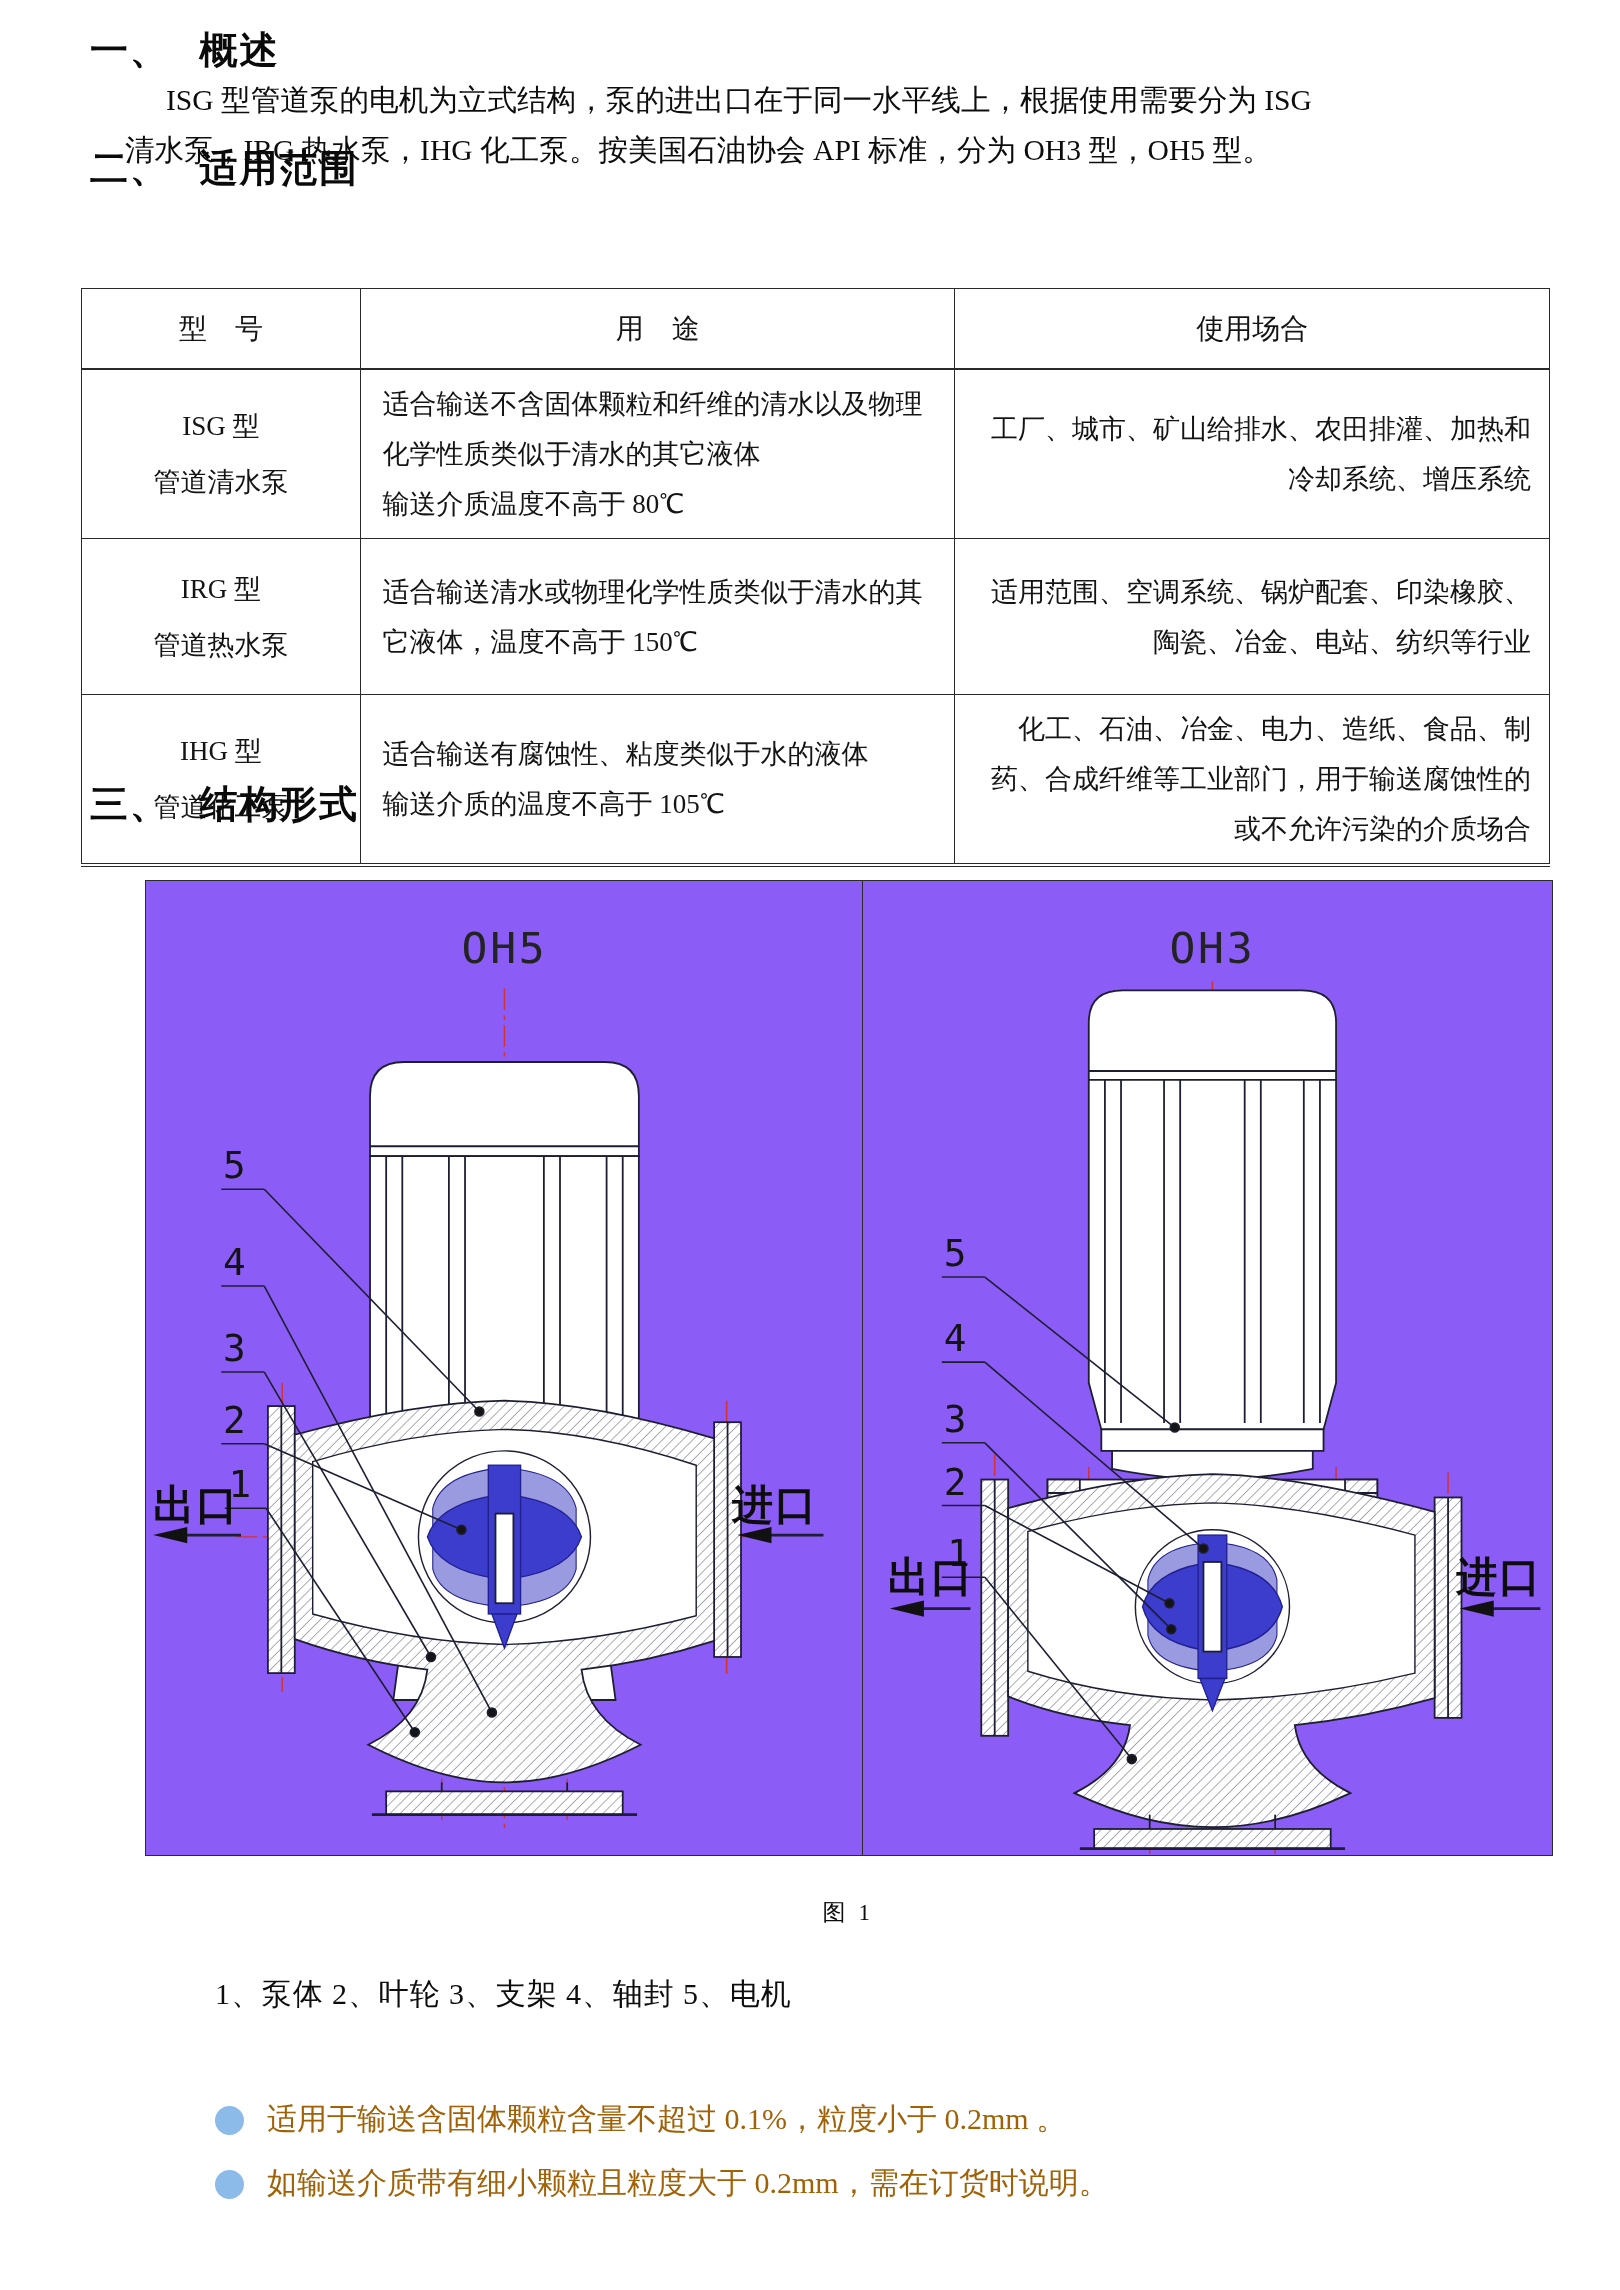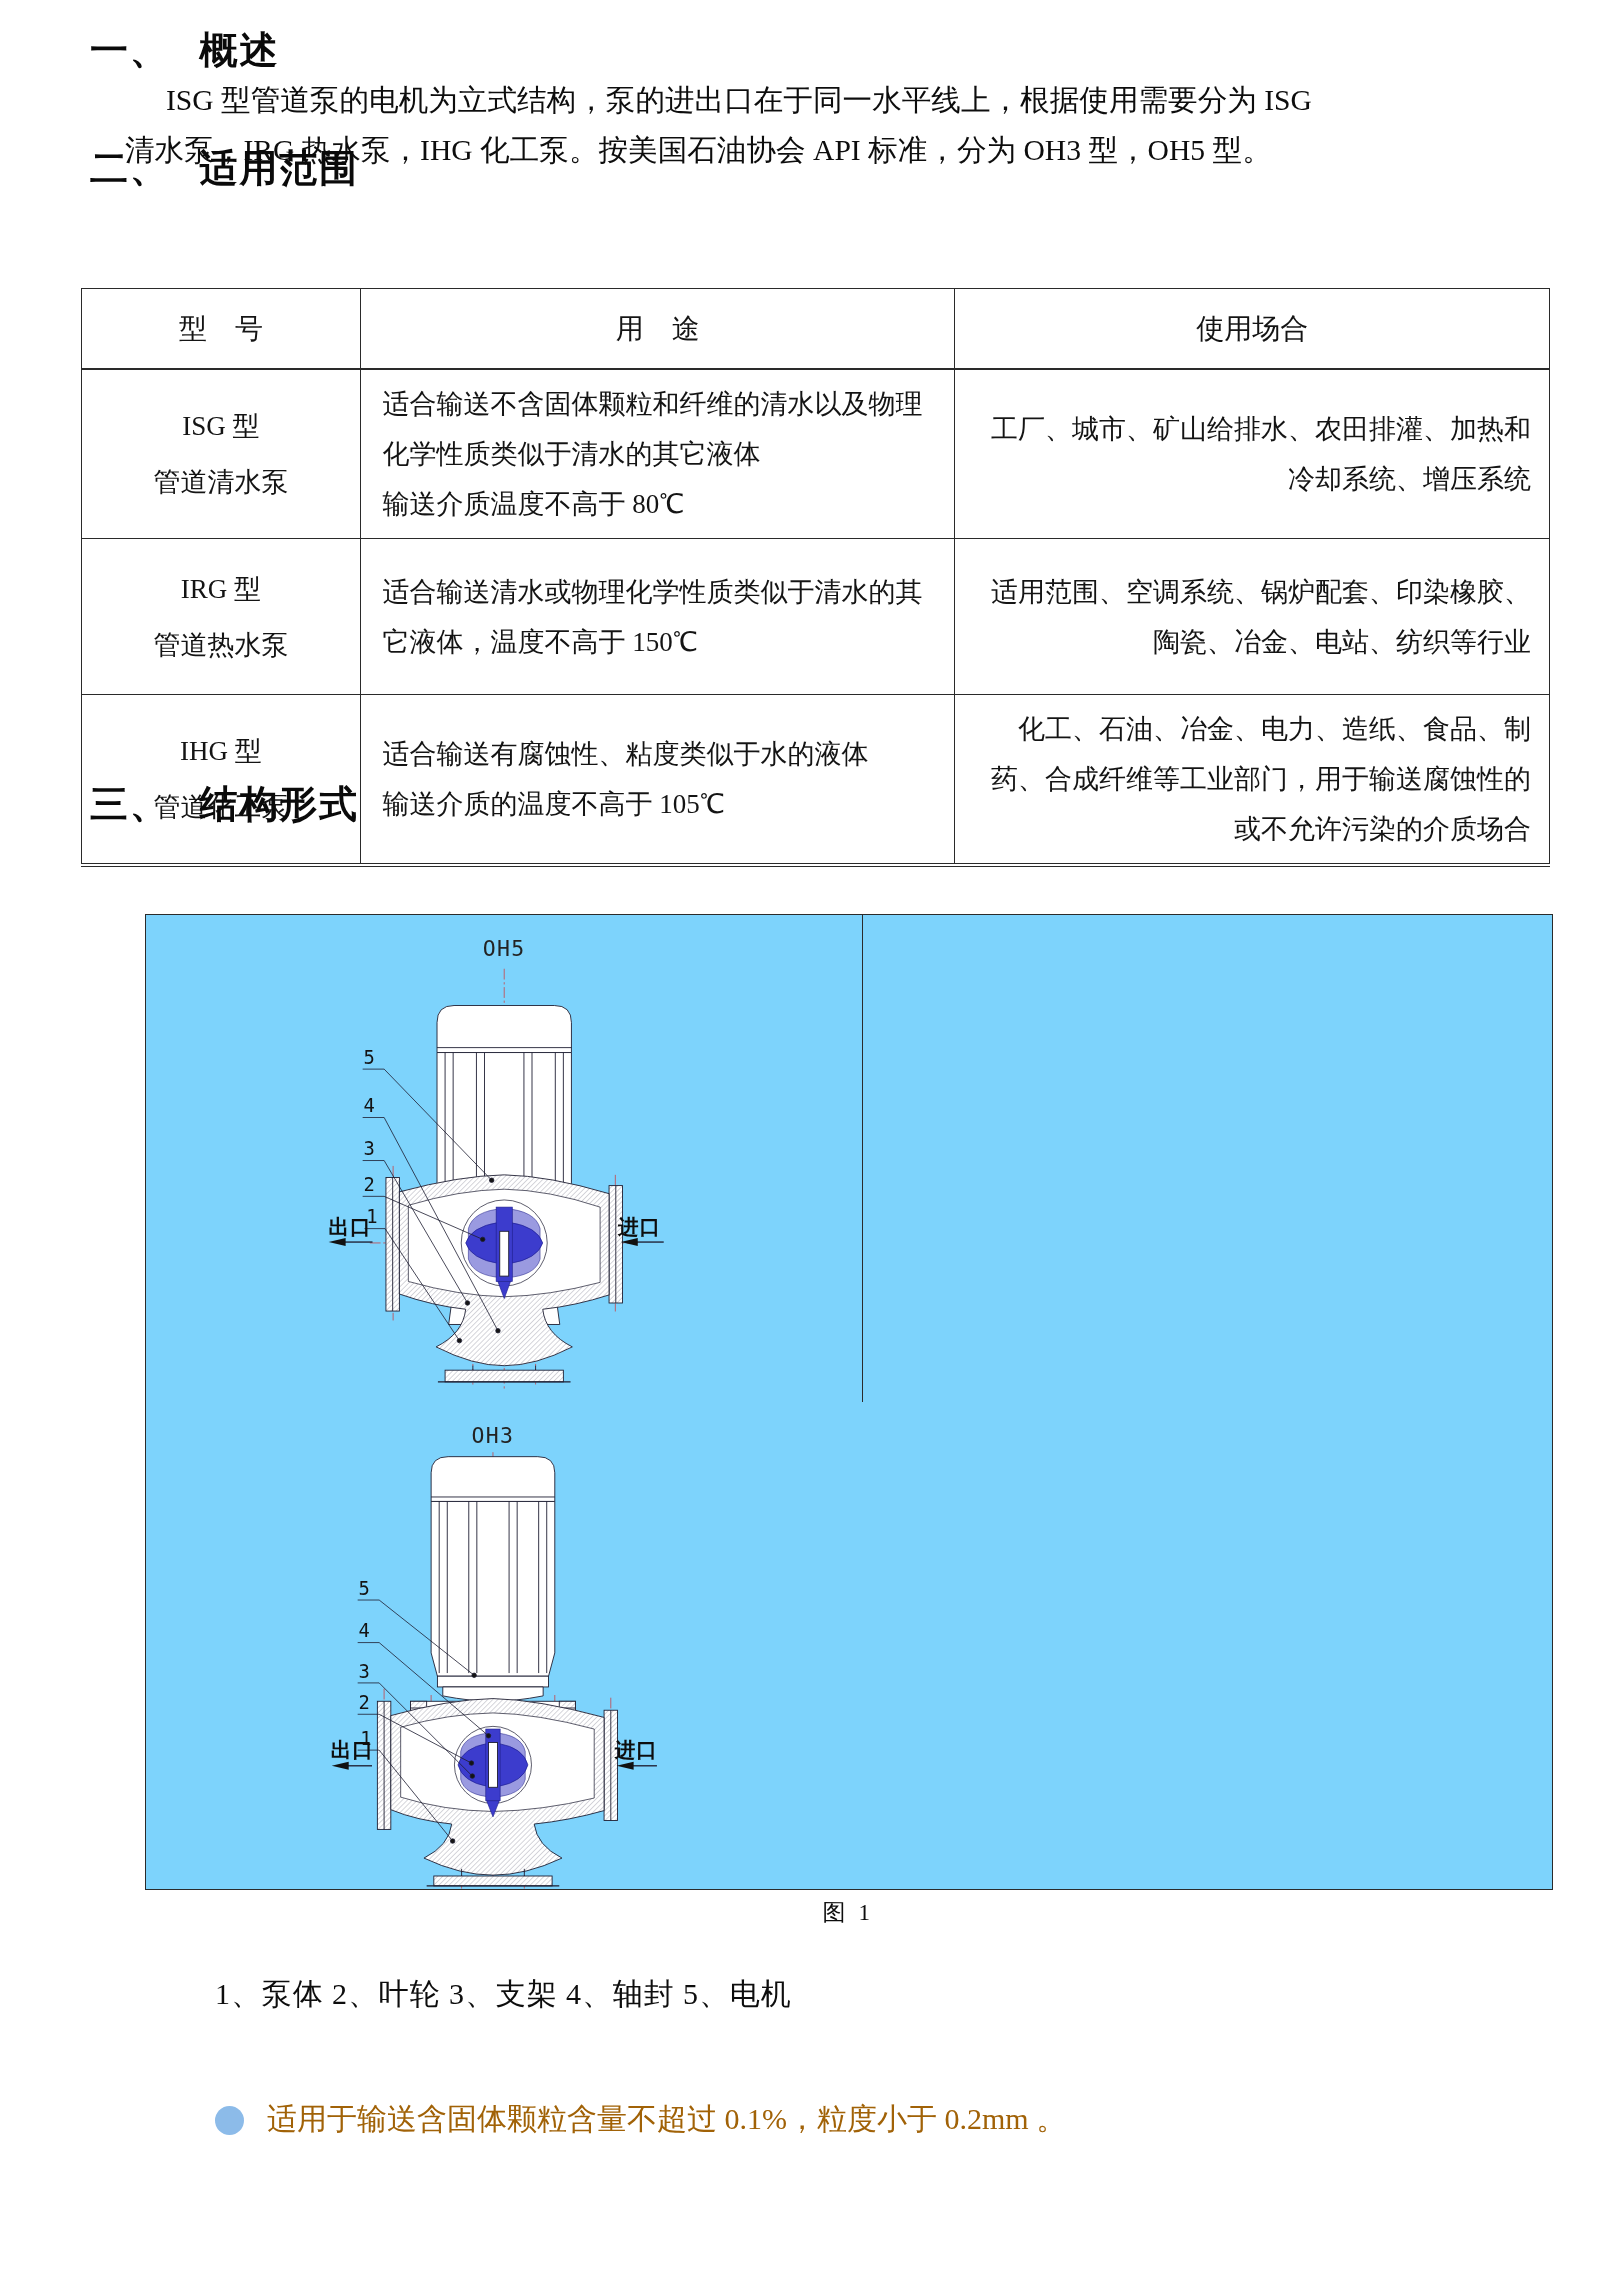--- a/index.html
+++ b/index.html
@@ -75,27 +75,26 @@
     padding:9px 18px;
     line-height:50px;
   }
   tr.r1{height:161px;}
   tr.r2{height:156px;}
   tr.r3{height:152px;}
   
   .figure-box{
     position:absolute;
     left:145px;
-    top:914px;
+    top:880px;
     width:1406px;
     height:974px;
     border:1.8px solid #2b2b2b;
-    background:#7dd3fc;
+    background:#8b5cf6;
     display:flex;
-    flex-direction:column;
   }
   .panel{display:block;height:974px;}
   .panel.left{width:716px;border-right:1.8px solid #2b2b2b;}
   .panel.right{width:689px;}
   .cl{stroke:#d23232;stroke-width:1.6;fill:none;stroke-dasharray:24 6 5 6;}
   .blue{fill:#3c3ccd;stroke:#202090;stroke-width:1.5;}
   .lblue{fill:#9a9ae0;stroke:#22228a;stroke-width:1.2;}
   .drawtitle{
     font-family:"DejaVu Sans Mono", monospace;
     font-size:48px;
@@ -446,15 +445,19 @@
     </svg>
   </div>
 
   <div class="fig-caption">图 1</div>
   <div class="parts-line">1、泵体 2、叶轮 3、支架 4、轴封 5、电机</div>
 
   <div class="note n1">
     <span class="bullet"></span>
     <span>适用于输送含固体颗粒含量不超过 0.1%，粒度小于 0.2mm 。</span>
   </div>
+  <div class="note n2">
+    <span class="bullet"></span>
+    <span>如输送介质带有细小颗粒且粒度大于 0.2mm，需在订货时说明。</span>
+  </div>
 
 </div>
 
 
 </body></html>

